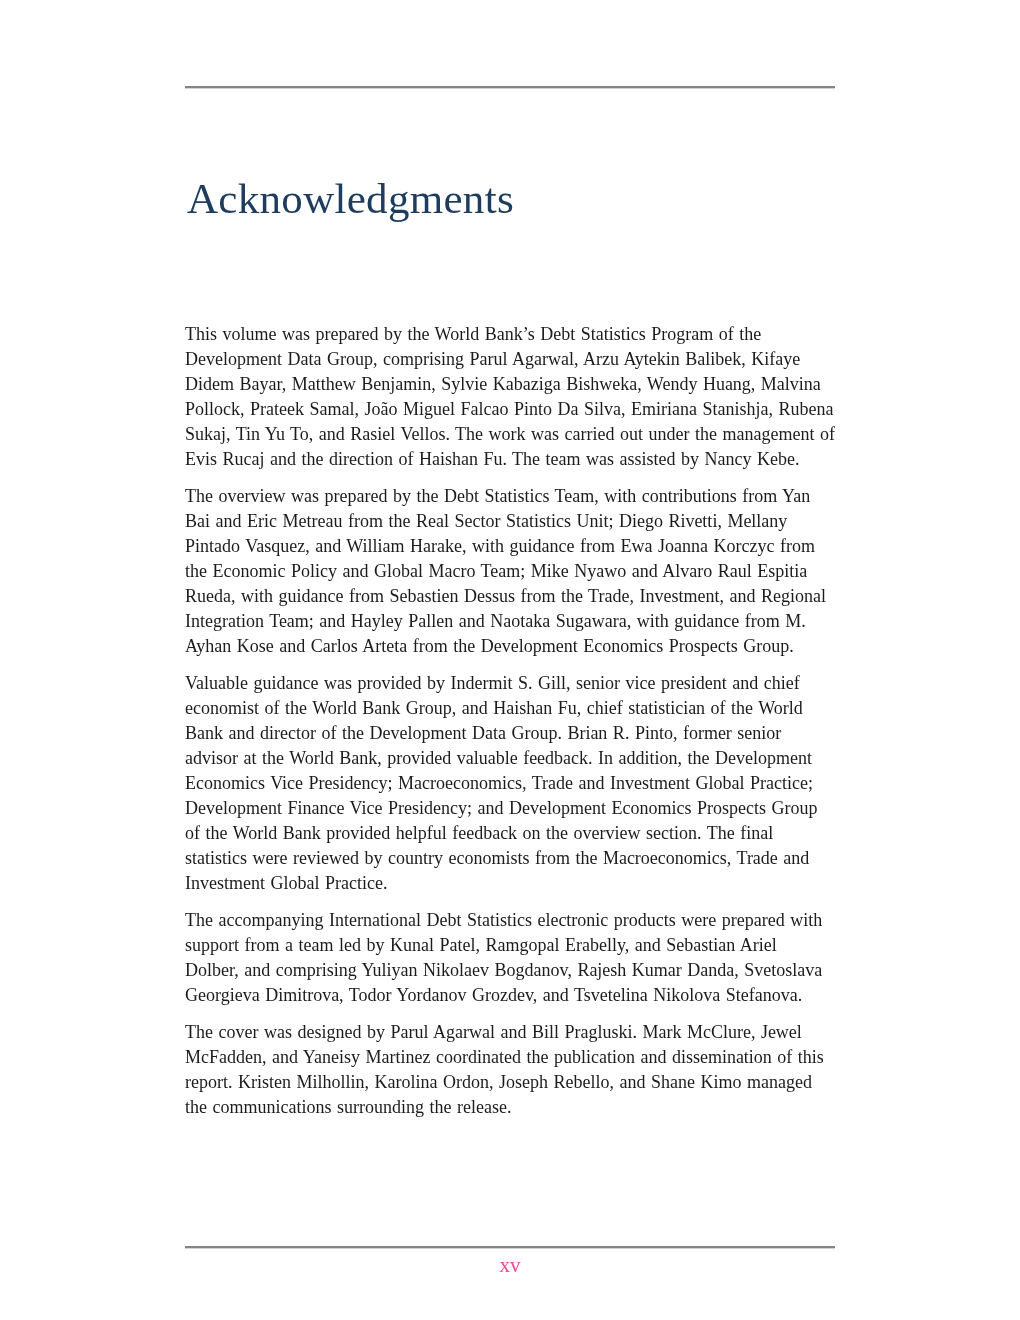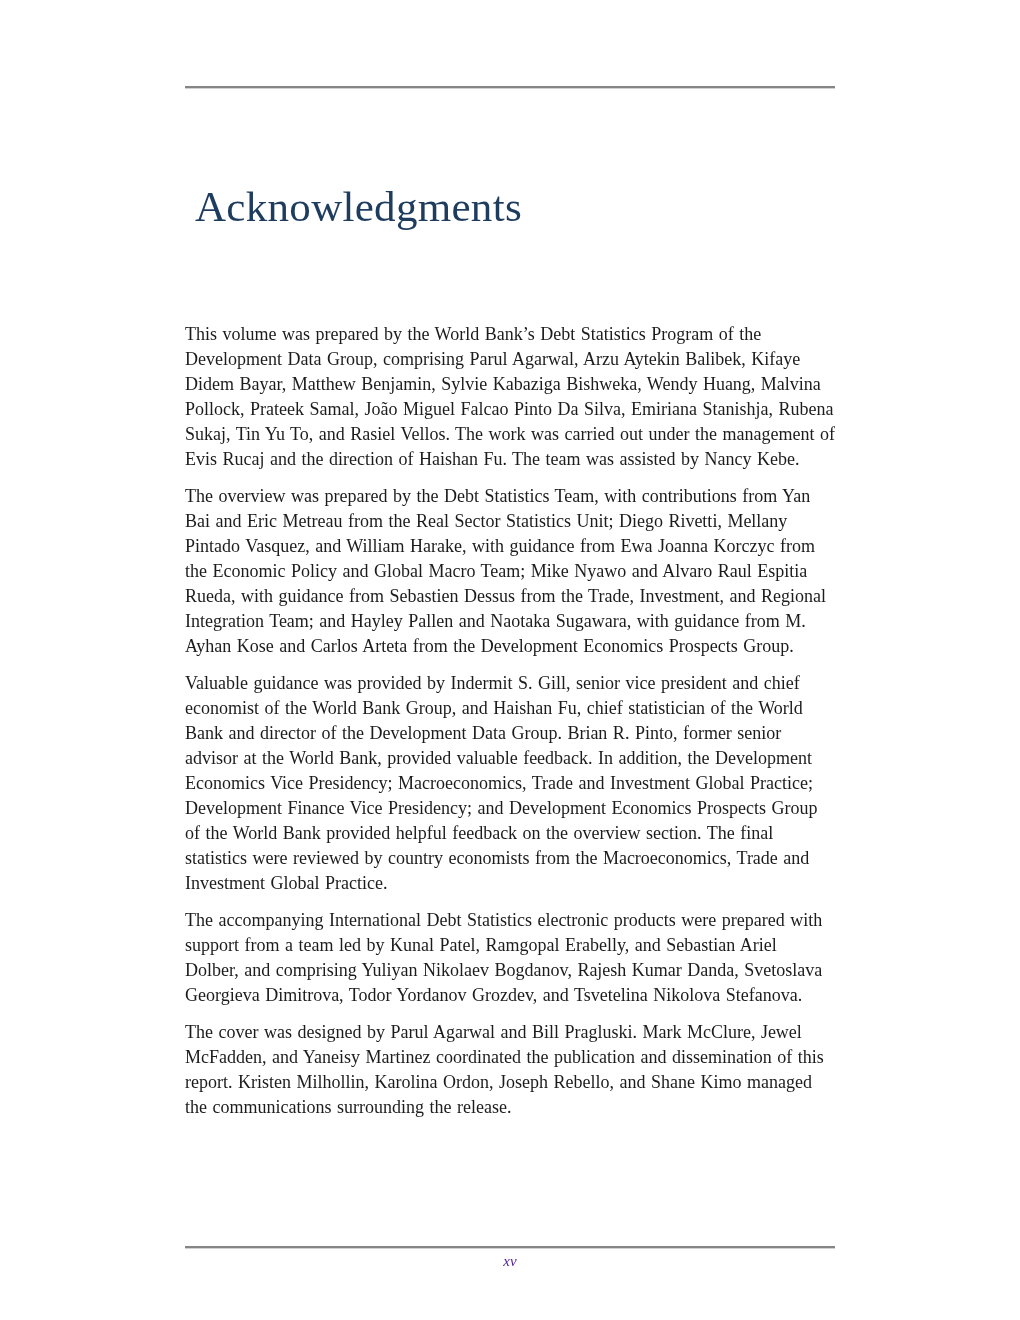--- a/index.html
+++ b/index.html
@@ -22,21 +22,21 @@
     height: 2px;
     background: #858585;
     border-bottom: 1px solid #d2d2d2;
   }
   .rule-top { top: 86px; }
   .rule-bottom { top: 1246px; }
   .title {
     position: absolute;
     left: 183px;
     top: 170px;
-    margin: 12px;
+    margin: 4px;
     font-size: 43px;
     font-weight: normal;
     letter-spacing: 0.3px;
     color: #1e3c5e;
     line-height: 1.15;
   }
   .body-text {
     position: absolute;
     left: 185px;
     top: 322px;
@@ -50,23 +50,22 @@
   .body-text p {
     margin: 0 0 12px 0;
     word-spacing: 1px;
   }
   .folio {
     position: absolute;
     left: 185px;
     top: 1253px;
     width: 650px;
     text-align: center;
-    font-size: 15px;
-    color: #4c1d95;
-    font-style: italic;
+    font-size: 21px;
+    color: #ec4899;
   }
 </style>
 </head>
 <body>
 
 <div class="page">
 
   <div class="rule rule-top"></div>
 
   <h1 class="title">Acknowledgments</h1>

